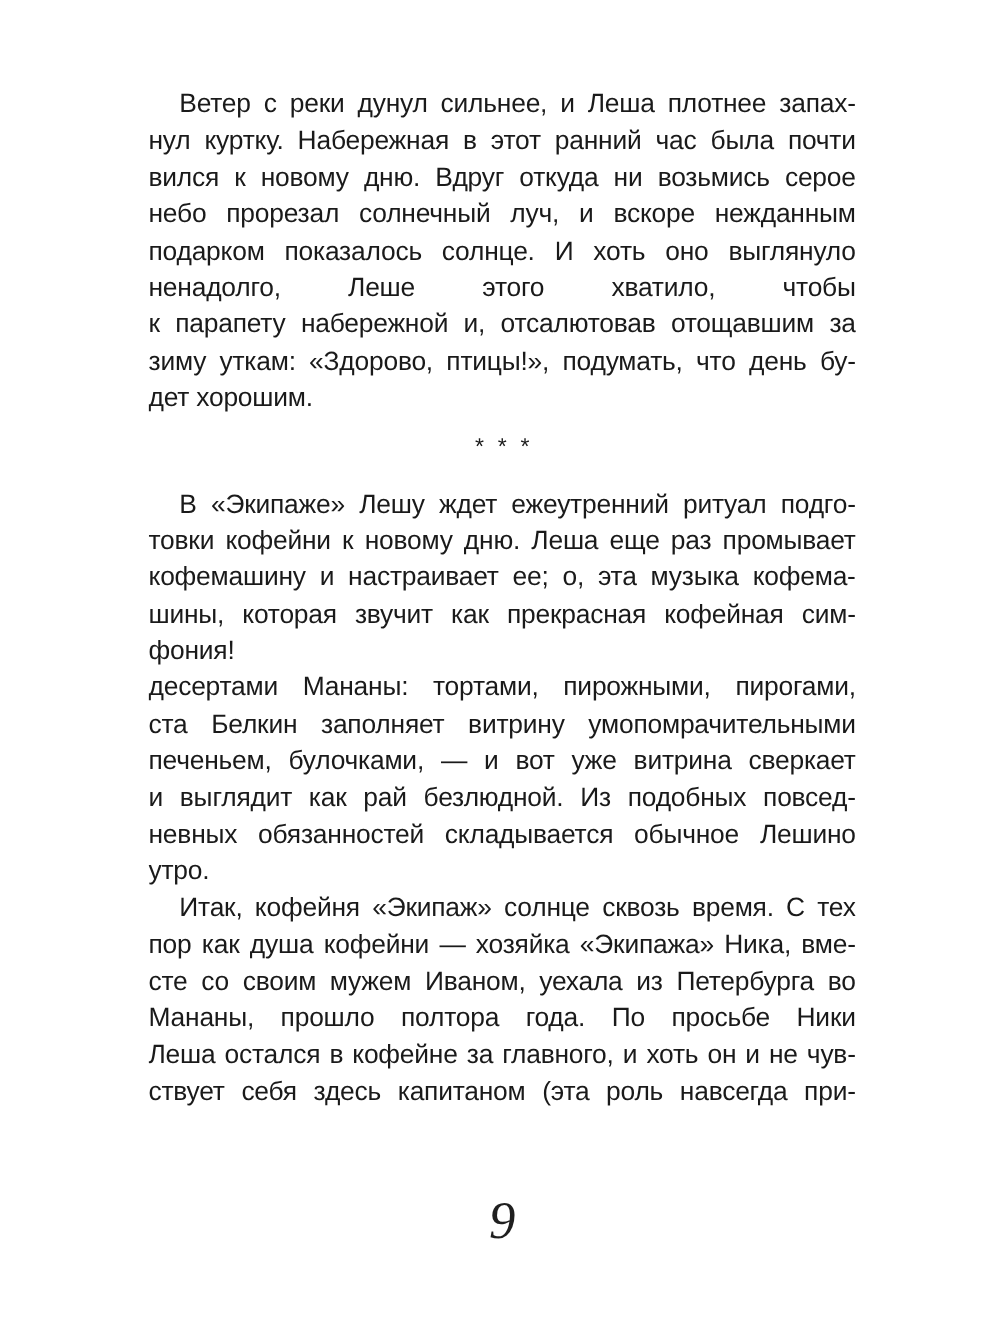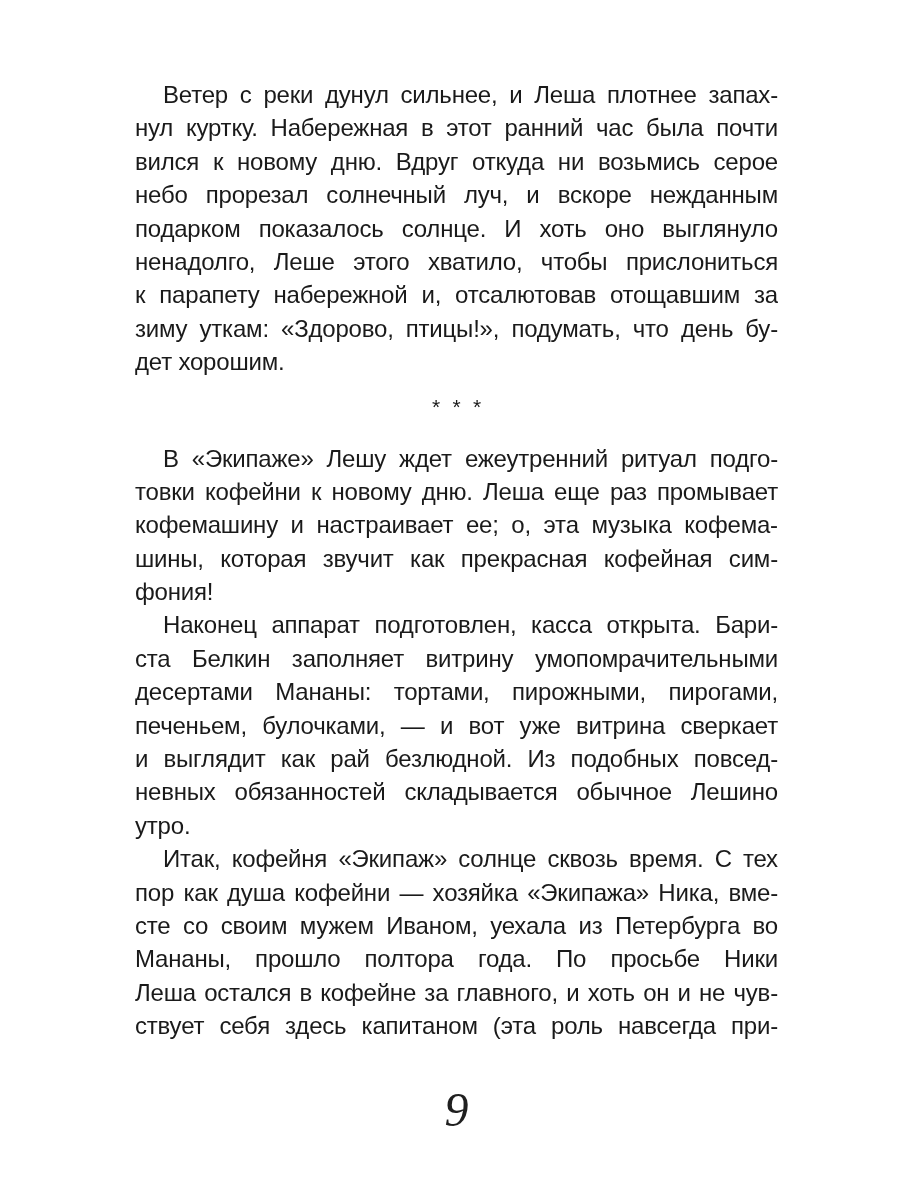--- a/index.html
+++ b/index.html
@@ -110,21 +110,20 @@
           <span>хоть</span>
           <span>оно</span>
           <span>выглянуло</span>
         </div>
         <div class="line">
           <span>ненадолго,</span>
           <span>Леше</span>
           <span>этого</span>
           <span>хватило,</span>
           <span>чтобы</span>
-          <span>прислониться</span>
         </div>
         <div class="line">
           <span>к</span>
           <span>парапету</span>
           <span>набережной</span>
           <span>и,</span>
           <span>отсалютовав</span>
           <span>отощавшим</span>
           <span>за</span>
         </div>
@@ -177,41 +176,33 @@
           <span>которая</span>
           <span>звучит</span>
           <span>как</span>
           <span>прекрасная</span>
           <span>кофейная</span>
           <span>сим-</span>
         </div>
         <div class="line plain">фония!</div>
       </div>
       <div class="paragraph">
-        <div class="line indent">
-          <span>Наконец</span>
-          <span>аппарат</span>
-          <span>подготовлен,</span>
-          <span>касса</span>
-          <span>открыта.</span>
-          <span>Бари-</span>
+        <div class="line">
+          <span>десертами</span>
+          <span>Мананы:</span>
+          <span>тортами,</span>
+          <span>пирожными,</span>
+          <span>пирогами,</span>
         </div>
         <div class="line">
           <span>ста</span>
           <span>Белкин</span>
           <span>заполняет</span>
           <span>витрину</span>
           <span>умопомрачительными</span>
-        </div>
-        <div class="line">
-          <span>десертами</span>
-          <span>Мананы:</span>
-          <span>тортами,</span>
-          <span>пирожными,</span>
-          <span>пирогами,</span>
         </div>
         <div class="line">
           <span>печеньем,</span>
           <span>булочками,</span>
           <span>—</span>
           <span>и</span>
           <span>вот</span>
           <span>уже</span>
           <span>витрина</span>
           <span>сверкает</span>

